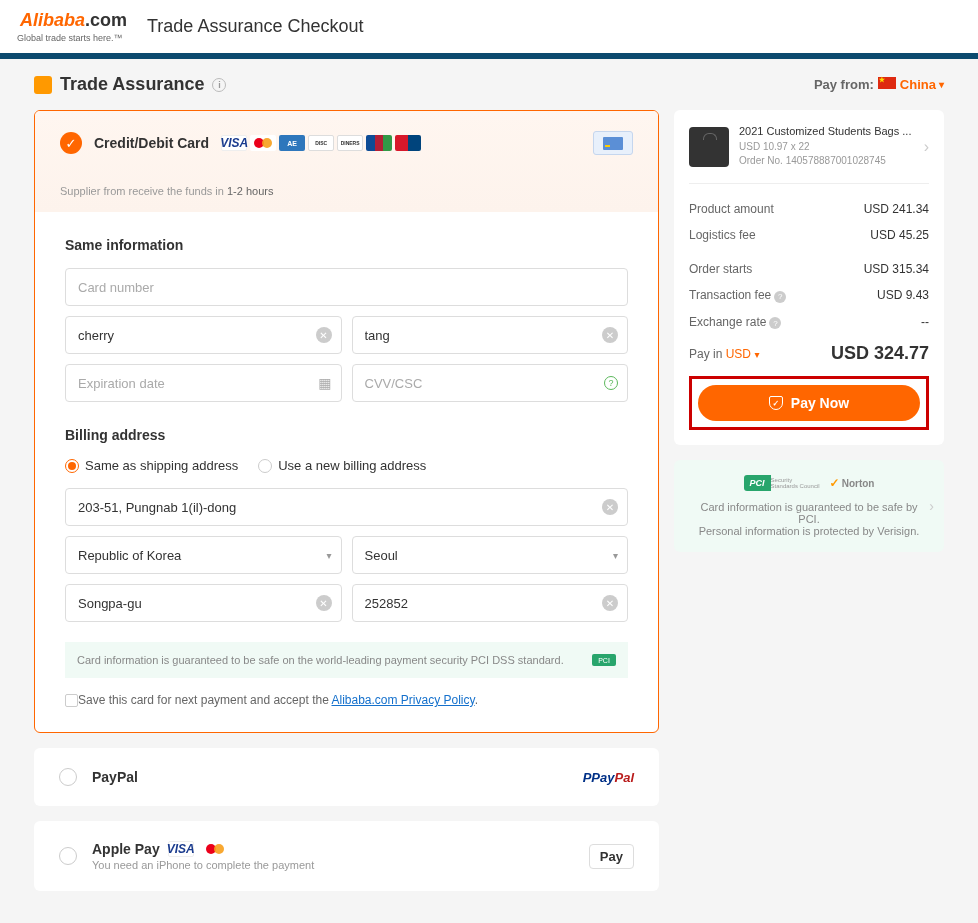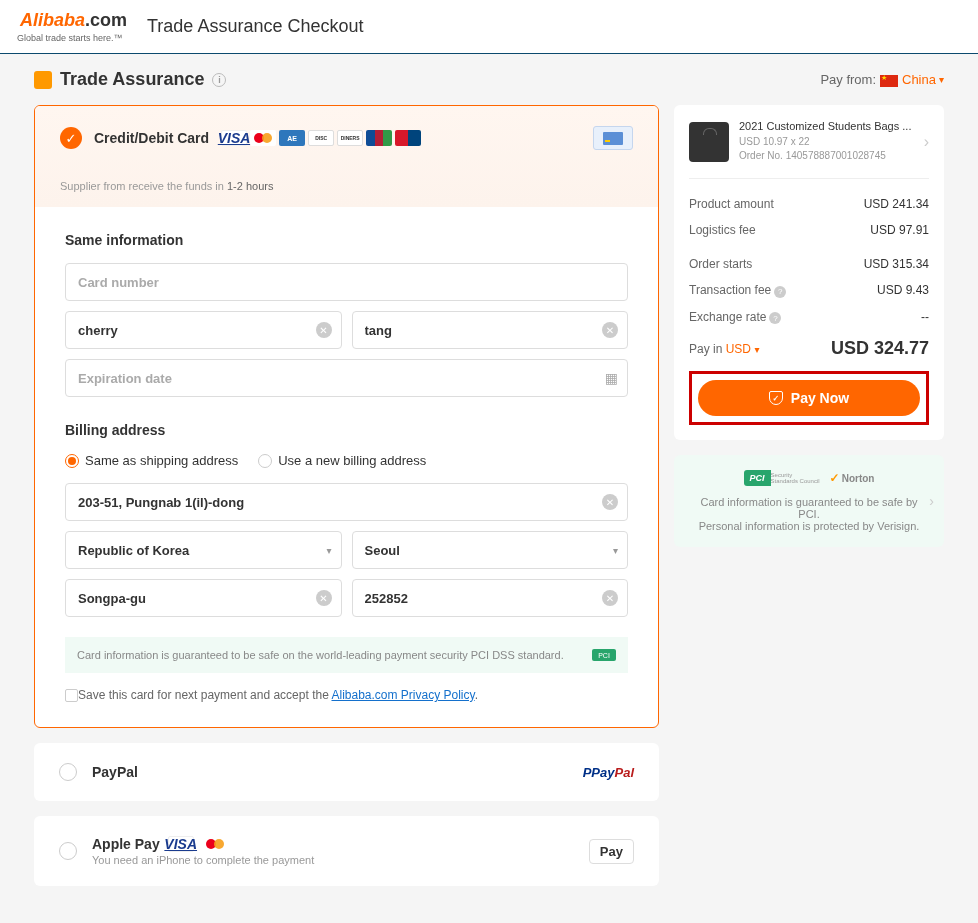--- a/index.html
+++ b/index.html
@@ -1,62 +1,62 @@
 <!DOCTYPE html>
 <html><head>
 <meta charset="utf-8">
 <style>
 * { box-sizing: border-box; margin: 0; padding: 0; }
 body { font-family: Arial, sans-serif; background: #f5f5f5; color: #333; font-size: 13px; }
-.header { background: #fff; border-bottom: 1px solid #0c4a6e; padding: 10px 20px; display: flex; align-items: center; gap: 20px; }
+.header { background: #fff; border-bottom: 6px solid #0c4a6e; padding: 10px 20px; display: flex; align-items: center; gap: 20px; }
 .logo { display: flex; align-items: center; gap: 4px; }
 .logo-text { font-size: 18px; font-weight: bold; }
 .logo-text .ali { color: #f60; font-style: italic; }
 .logo-text .com { color: #333; }
 .tagline { font-size: 9px; color: #666; margin-left: -3px; margin-top: 2px; }
 .header-title { font-size: 18px; color: #333; }
 .container { max-width: 940px; margin: 0 auto; padding: 15px; }
 .page-head { display: flex; justify-content: space-between; align-items: center; margin-bottom: 15px; }
 .ta-label { display: flex; align-items: center; gap: 8px; font-size: 18px; font-weight: bold; }
 .ta-icon { width: 18px; height: 18px; background: #f90; border-radius: 3px; }
 .info-icon { width: 14px; height: 14px; border: 1px solid #bbb; border-radius: 50%; font-size: 9px; display: flex; align-items: center; justify-content: center; color: #999; }
-.pay-from { display: flex; align-items: flex-end; gap: 4px; font-size: 13px; color: #666; }
+.pay-from { display: flex; align-items: flex-start; gap: 4px; font-size: 13px; color: #666; font-weight: bold; }
 .flag { width: 18px; height: 12px; background: #de2910; position: relative; }
 .flag::after { content: '★'; position: absolute; top: -1px; left: 1px; font-size: 7px; color: #ffde00; }
 .country { color: #f60; display: flex; align-items: center; gap: 3px; }
 .chev { font-size: 10px; }
 .layout { display: flex; gap: 15px; align-items: flex-start; }
 .left { flex: 1; }
 .right { width: 270px; }
 .card-panel { background: #fff; border: 1px solid #f60; border-radius: 6px; overflow: hidden; }
 .panel-head { background: linear-gradient(#fff6f0, #fdf3ec); padding: 20px 25px 15px; }
 .method-row { display: flex; align-items: center; gap: 12px; }
 .radio-checked { width: 22px; height: 22px; background: #f60; border-radius: 50%; display: flex; align-items: center; justify-content: center; color: #fff; font-size: 13px; }
 .method-label { font-weight: bold; font-size: 14px; }
 .card-chips { display: flex; gap: 3px; align-items: center; }
 .chip { width: 26px; height: 16px; border-radius: 2px; display: flex; align-items: center; justify-content: center; font-size: 7px; font-weight: bold; color: #fff; }
-.visa { color: #1a3b8e; background: #fff; font-style: italic; font-size: 14px; border: 1px solid #eee; text-decoration: underline; }
+.visa { color: #1a3b8e; background: #fff; font-style: italic; font-size: 12px; border: 1px solid #eee; }
 .mc { background: #fff; position: relative; }
 .mc::before, .mc::after { content: ''; position: absolute; width: 10px; height: 10px; border-radius: 50%; top: 3px; }
 .mc::before { background: #eb001b; left: 4px; }
 .mc::after { background: #f79e1b; right: 4px; opacity: 0.9; }
 .amex { background: #2e77bc; }
 .disc { background: #fff; color: #333; font-size: 5px; border: 1px solid #ddd; }
 .jcb { background: linear-gradient(90deg,#0e4c96 33%,#b41f36 33% 66%,#329947 66%); }
 .up { background: linear-gradient(90deg,#d7182a 50%,#00447c 50%); }
 .method-icon-right { margin-left: auto; width: 40px; height: 24px; background: #e8f0fb; border: 1px solid #c5d6ee; border-radius: 3px; display: flex; align-items: center; justify-content: center; }
 .card-mini { width: 20px; height: 13px; background: #5b8fd6; border-radius: 1px; position: relative; }
 .card-mini::after { content: ''; position: absolute; bottom: 3px; left: 2px; width: 5px; height: 2px; background: #fc0; }
 .funds-note { font-size: 11px; color: #999; margin-top: 30px; }
 .funds-note b { color: #666; font-weight: normal; }
 .panel-body { padding: 25px 30px; }
 .sect-title { font-weight: bold; font-size: 14px; margin-bottom: 15px; }
 .form-row { display: flex; gap: 10px; margin-bottom: 10px; }
 .input-wrap { flex: 1; position: relative; }
-.input { width: 100%; height: 38px; border: 1px solid #ddd; border-radius: 4px; padding: 0 12px; font-size: 13px; color: #333; font-weight: bold; }
+.input { width: 100%; height: 38px; border: 1px solid #ddd; border-radius: 4px; padding: 0 12px; font-size: 13px; color: #333; }
 .input::placeholder { color: #aaa; }
 .clear-x { position: absolute; right: 10px; top: 50%; transform: translateY(-50%); width: 16px; height: 16px; background: #ccc; border-radius: 50%; color: #fff; font-size: 10px; display: flex; align-items: center; justify-content: center; cursor: pointer; }
 .cal-icon { position: absolute; right: 10px; top: 50%; transform: translateY(-50%); color: #aaa; font-size: 14px; }
 .help-icon { position: absolute; right: 10px; top: 50%; transform: translateY(-50%); width: 14px; height: 14px; border: 1px solid #5cb85c; border-radius: 50%; color: #5cb85c; font-size: 9px; display: flex; align-items: center; justify-content: center; }
 .select-caret { position: absolute; right: 10px; top: 50%; transform: translateY(-50%); color: #999; font-size: 10px; }
 .billing-opts { display: flex; gap: 20px; margin-bottom: 15px; align-items: center; }
 .radio-opt { display: flex; align-items: center; gap: 6px; font-size: 13px; cursor: pointer; }
 .radio-circle { width: 14px; height: 14px; border: 1px solid #ccc; border-radius: 50%; display: flex; align-items: center; justify-content: center; }
 .radio-circle.on { border-color: #f60; }
 .radio-circle.on::after { content: ''; width: 8px; height: 8px; background: #f60; border-radius: 50%; }
@@ -169,20 +169,24 @@
             <div class="input-wrap">
               <input class="input" value="tang" style="">
               <span class="clear-x">✕</span>
             </div>
           </div>
           <div class="form-row">
             <div class="input-wrap">
               <input class="input" placeholder="Expiration date" style="">
               <span class="cal-icon">▦</span>
             </div>
+            <div class="input-wrap">
+              <input class="input" placeholder="CVV/CSC" style="">
+              <span class="help-icon">?</span>
+            </div>
           </div>
 
           <div class="sect-title" style="margin-top:25px">Billing address</div>
           <div class="billing-opts">
             <div class="radio-opt">
               <span class="radio-circle on"></span>
               <span>Same as shipping address</span>
             </div>
             <div class="radio-opt">
               <span class="radio-circle"></span>
@@ -256,21 +260,21 @@
             <div class="product-meta">Order No. 140578887001028745</div>
           </div>
           <span class="arrow-r">›</span>
         </div>
         <div class="sum-row">
             <span>Product amount</span>
             <span class="val">USD 241.34</span>
           </div>
         <div class="sum-row">
             <span>Logistics fee</span>
-            <span class="val">USD 97.91</span>
+            <span class="val">USD 45.25</span>
           </div>
         <div class="sum-row gap-t">
             <span>Order starts</span>
             <span class="val">USD 315.34</span>
           </div>
         <div class="sum-row">
             <span><span>Transaction fee</span><span class="q-icon">?</span></span>
             <span class="val">USD 9.43</span>
           </div>
         <div class="sum-row">

